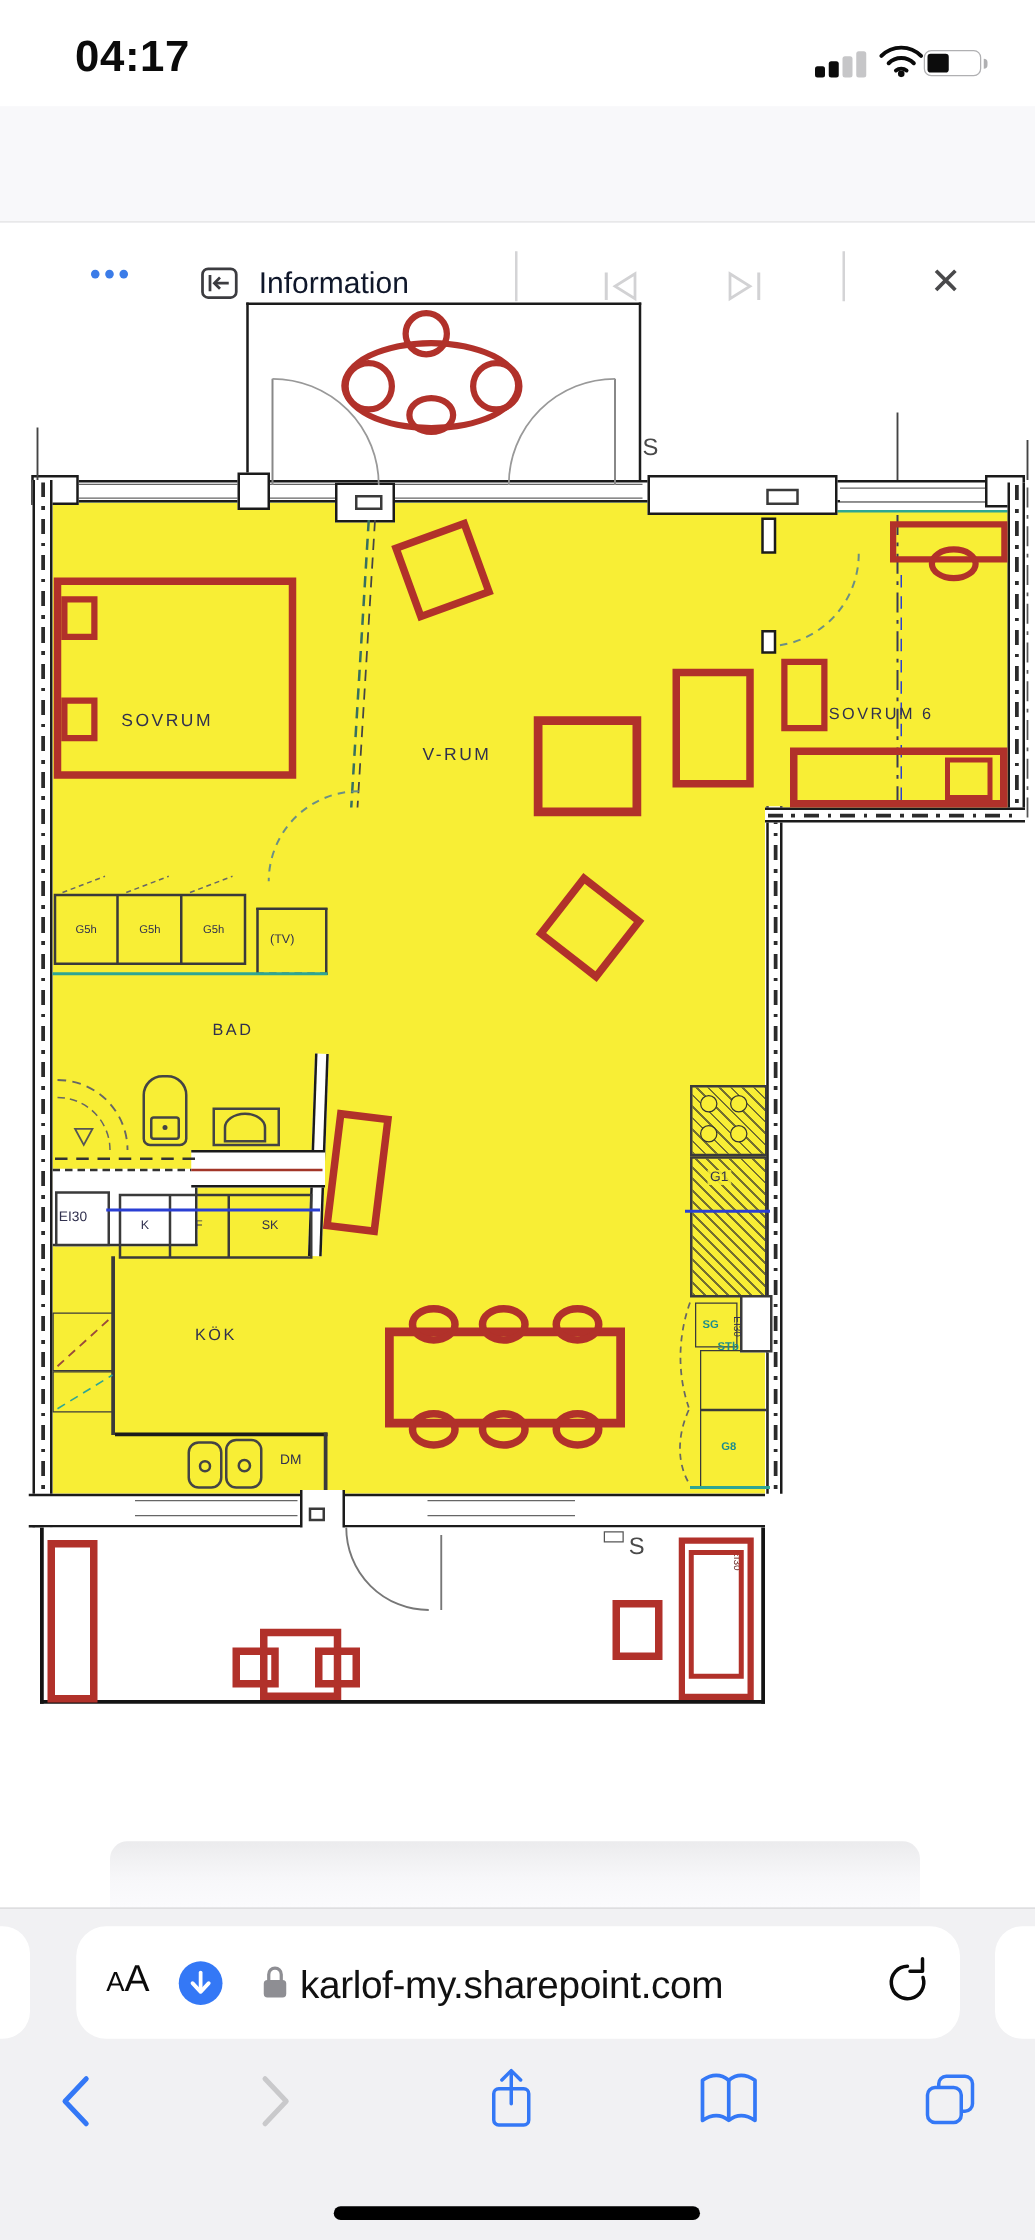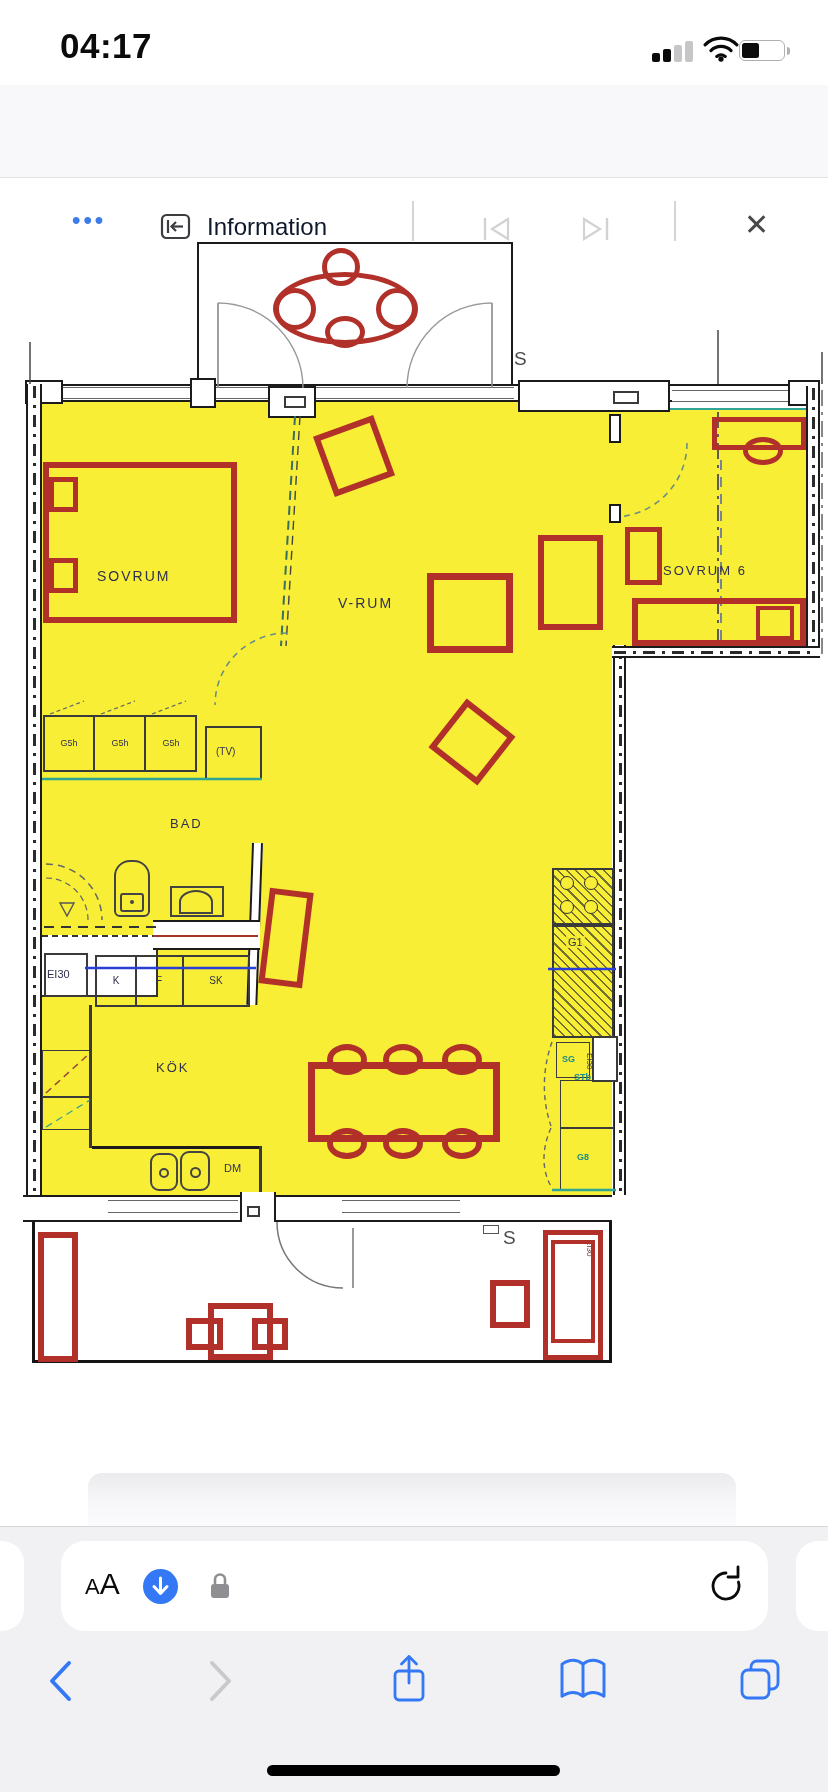--- a/index.html
+++ b/index.html
@@ -311,20 +311,21 @@
           <line x1="17.5" y1="9" x2="17.5" y2="23" stroke="#fff" stroke-width="3" stroke-linecap="round"></line>
           <path d="M11 17.5 L17.5 24.5 L24 17.5" fill="none" stroke="#fff" stroke-width="3" stroke-linecap="round" stroke-linejoin="round"></path>
         </svg>
       </div>
       <div class="abs" style="left:147px;top:30px;">
         <svg width="24" height="30" viewBox="0 0 24 30">
           <path d="M7 13 V8.5 a5 5 0 0 1 10 0 V13" fill="none" stroke="#8e8e93" stroke-width="2.6"></path>
           <rect x="3" y="13" width="18" height="14" rx="3" fill="#8e8e93"></rect>
         </svg>
       </div>
+      <div class="urltxt" style="left:179px;">karlof-my.sharepoint.com</div>
       <div class="abs" style="left:645px;top:24px;">
         <svg width="40" height="42" viewBox="0 0 40 42">
           <path d="M20 8 a 13 13 0 1 0 12.4 9" fill="none" stroke="#0a0a0a" stroke-width="2.8" stroke-linecap="round"></path>
           <path d="M32 2 v10 h-10" fill="none" stroke="#0a0a0a" stroke-width="2.8" stroke-linecap="round" stroke-linejoin="round"></path>
         </svg>
       </div>
     </div>
     <div class="abs" style="left:46px;top:132px;">
       <svg width="28" height="44" viewBox="0 0 28 44">
           <path d="M23 4 L6 22 L23 40" fill="none" stroke="#3478f6" stroke-width="4" stroke-linecap="round" stroke-linejoin="round"></path>

